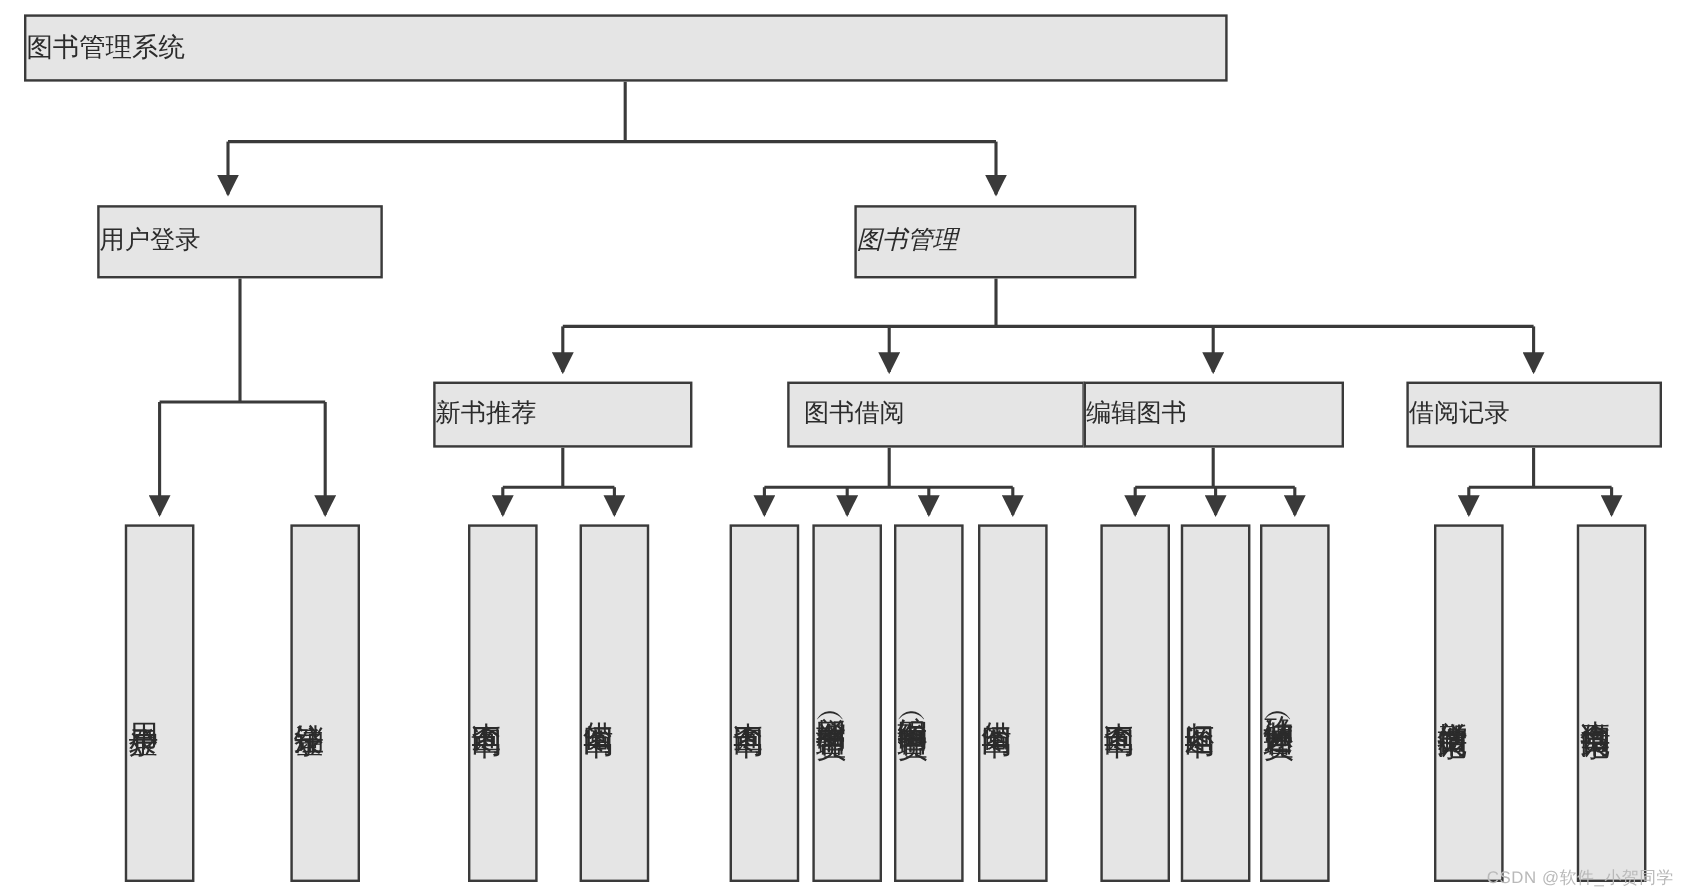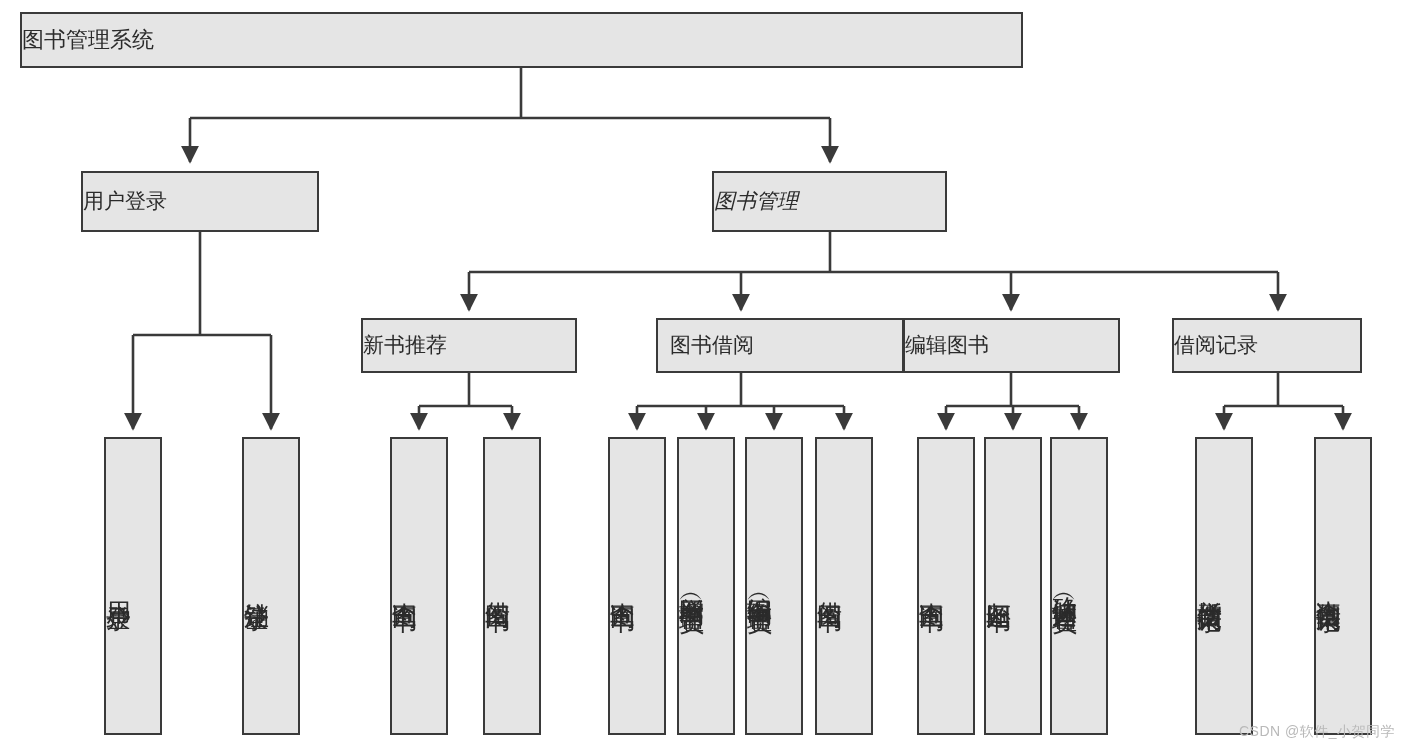--- a/index.html
+++ b/index.html
@@ -128,21 +128,21 @@
 
   <div class="node-box level-3" style="left:361px; top:318px; width:216px; height:55px;">
     <span class="node-label">新书推荐</span>
   </div>
   <div class="node-box level-3" style="left:656px; top:318px; width:248px; height:55px;padding-left:12px;">
     <span class="node-label">图书借阅</span>
   </div>
   <div class="node-box level-3" style="left:903px; top:318px; width:217px; height:55px;">
     <span class="node-label">编辑图书</span>
   </div>
-  <div class="node-box level-3" style="left:1172px; top:318px; width:190px; height:55px;">
+  <div class="node-box level-3" style="left:1172px; top:318px; width:213px; height:55px;">
     <span class="node-label">借阅记录</span>
   </div>
 
   <div class="node-box leaf-box" style="left:104px; top:437px; width:58px; height:298px;">
     <span class="node-label">用户登录</span>
   </div>
   <div class="node-box leaf-box" style="left:242px; top:437px; width:58px; height:298px;">
     <span class="node-label">注销登录</span>
   </div>
 

